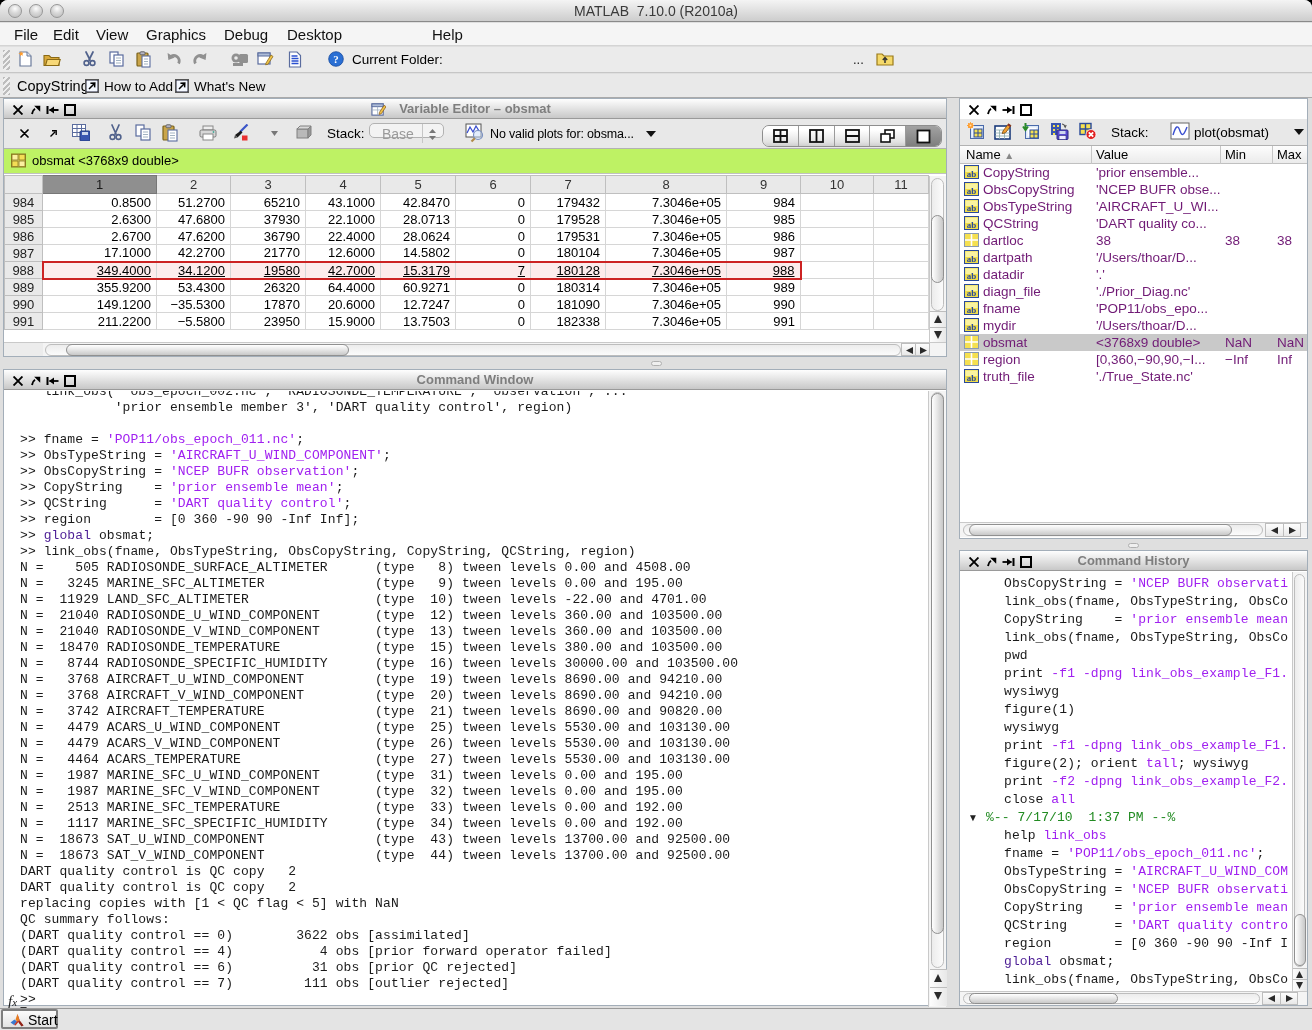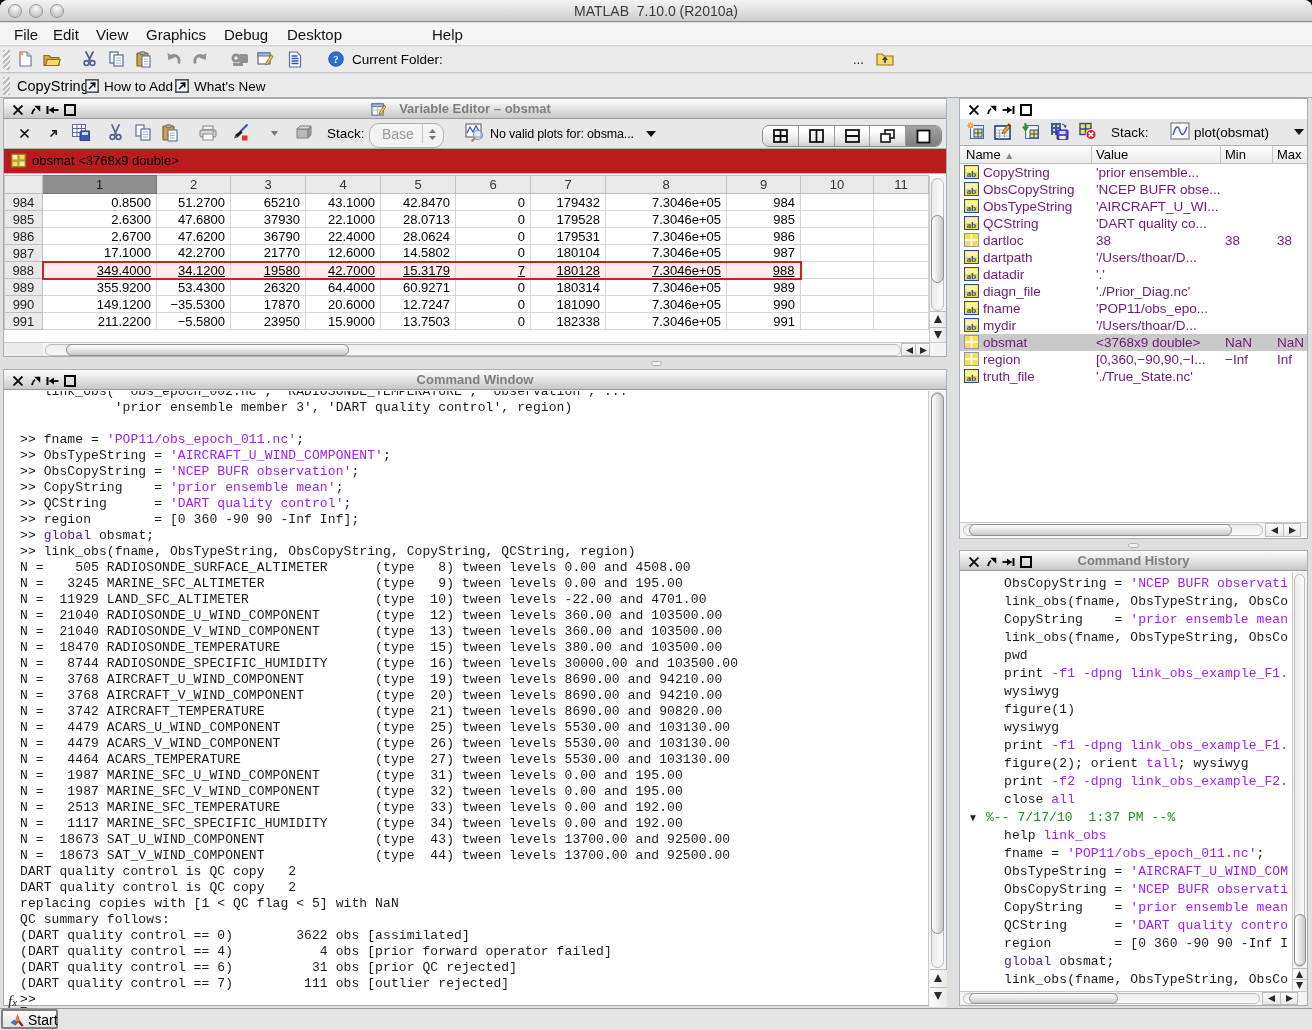--- a/index.html
+++ b/index.html
@@ -185,21 +185,21 @@
       </svg>
       <svg class="abs" style="left:267px;top:32px;" width="7" height="5" viewBox="0 0 7 5">
         <path d="M0 0 L7 0 L3.5 5 Z" fill="#777"></path>
       </svg>
       <svg class="abs" style="left:291px;top:25px;" width="17" height="17" viewBox="0 0 17 17">
         <rect x="2" y="5" width="11" height="9" fill="#b9b9b9" stroke="#808080"></rect>
         <path d="M2 5 L5 2 L16 2 L13 5 Z" fill="#d9d9d9" stroke="#808080"></path>
         <path d="M13 5 L16 2 L16 11 L13 14 Z" fill="#989898" stroke="#808080"></path>
       </svg>
       <span class="abs" style="left:323px;top:27px;font-size:13.5px;color:#000;">Stack:</span>
-      <div class="abs" style="left:365px;top:24px;width:75px;height:25px;border:1px solid #b2b2b2;border-radius:10px;background:#f3f3f3;">
+      <div class="abs" style="left:365px;top:24px;width:75px;height:15px;border:1px solid #b2b2b2;border-radius:5px;background:#f3f3f3;">
         <span style="position:absolute;left:12px;top:2px;font-size:14px;color:#9a9a9a;">Base</span>
         <span class="abs" style="left:52px;top:0;width:1px;height:19px;background:#c6c6c6;"></span>
         <svg class="abs" style="left:58px;top:4px;" width="9" height="13" viewBox="0 0 9 13">
           <path d="M1 5 L4.5 1 L8 5 Z" fill="#777"></path>
           <path d="M1 8 L4.5 12 L8 8 Z" fill="#777"></path>
         </svg>
       </div>
       <svg class="abs" style="left:461px;top:24px;" width="20" height="20" viewBox="0 0 20 20">
         <rect x="1" y="1" width="15" height="13" fill="#fff" stroke="#555"></rect>
         <path d="M2 10 L5 4 L8 9 L11 3 L14 8" fill="none" stroke="#3a4fd0" stroke-width="1.3"></path>
@@ -234,21 +234,21 @@
             <rect x="7" y="3" width="9" height="8" fill="#fff" stroke="#111" stroke-width="1.6"></rect>
             <rect x="3" y="7" width="9" height="8" fill="#fff" stroke="#111" stroke-width="1.6"></rect>
           </svg>
         </div>
         <div style="position:absolute;left:143.2px;top:0;width:35.8px;height:20px;background:linear-gradient(#a2a2a2,#7e7e7e);">
           <svg width="19" height="18" viewBox="0 0 19 18" style="position:absolute;left:8px;top:1px;">
             <rect x="3.5" y="3.5" width="12" height="12" fill="#fff" stroke="#111" stroke-width="1.8"></rect>
           </svg>
         </div>
       </div>
-    <div class="abs" style="left:0;top:50px;width:942px;height:25px;background:#b91c1c;border-bottom:1px solid #c0c0c0;">
+    <div class="abs" style="left:0;top:50px;width:942px;height:25px;background:#bef264;border-bottom:1px solid #c0c0c0;">
       <svg style="position:absolute;left:7px;top:4px;" width="15" height="15" viewBox="0 0 15 14">
           <rect x="0.5" y="0.5" width="14" height="13" fill="#f7e97e" stroke="#8a7a20"></rect>
           <rect x="1" y="1" width="6" height="5.5" fill="#fbf0a0" stroke="#8a7a20" stroke-width="0.8"></rect>
           <rect x="8" y="1" width="6" height="5.5" fill="#f3dd55" stroke="#8a7a20" stroke-width="0.8"></rect>
           <rect x="1" y="7.5" width="6" height="5.5" fill="#f3dd55" stroke="#8a7a20" stroke-width="0.8"></rect>
           <rect x="8" y="7.5" width="6" height="5.5" fill="#fbf0a0" stroke="#8a7a20" stroke-width="0.8"></rect>
         </svg>
         <span style="position:absolute;left:28px;top:4px;font-size:13px;color:#000;">obsmat &lt;3768x9 double&gt;</span>
     </div>
     <table id="vetable">

